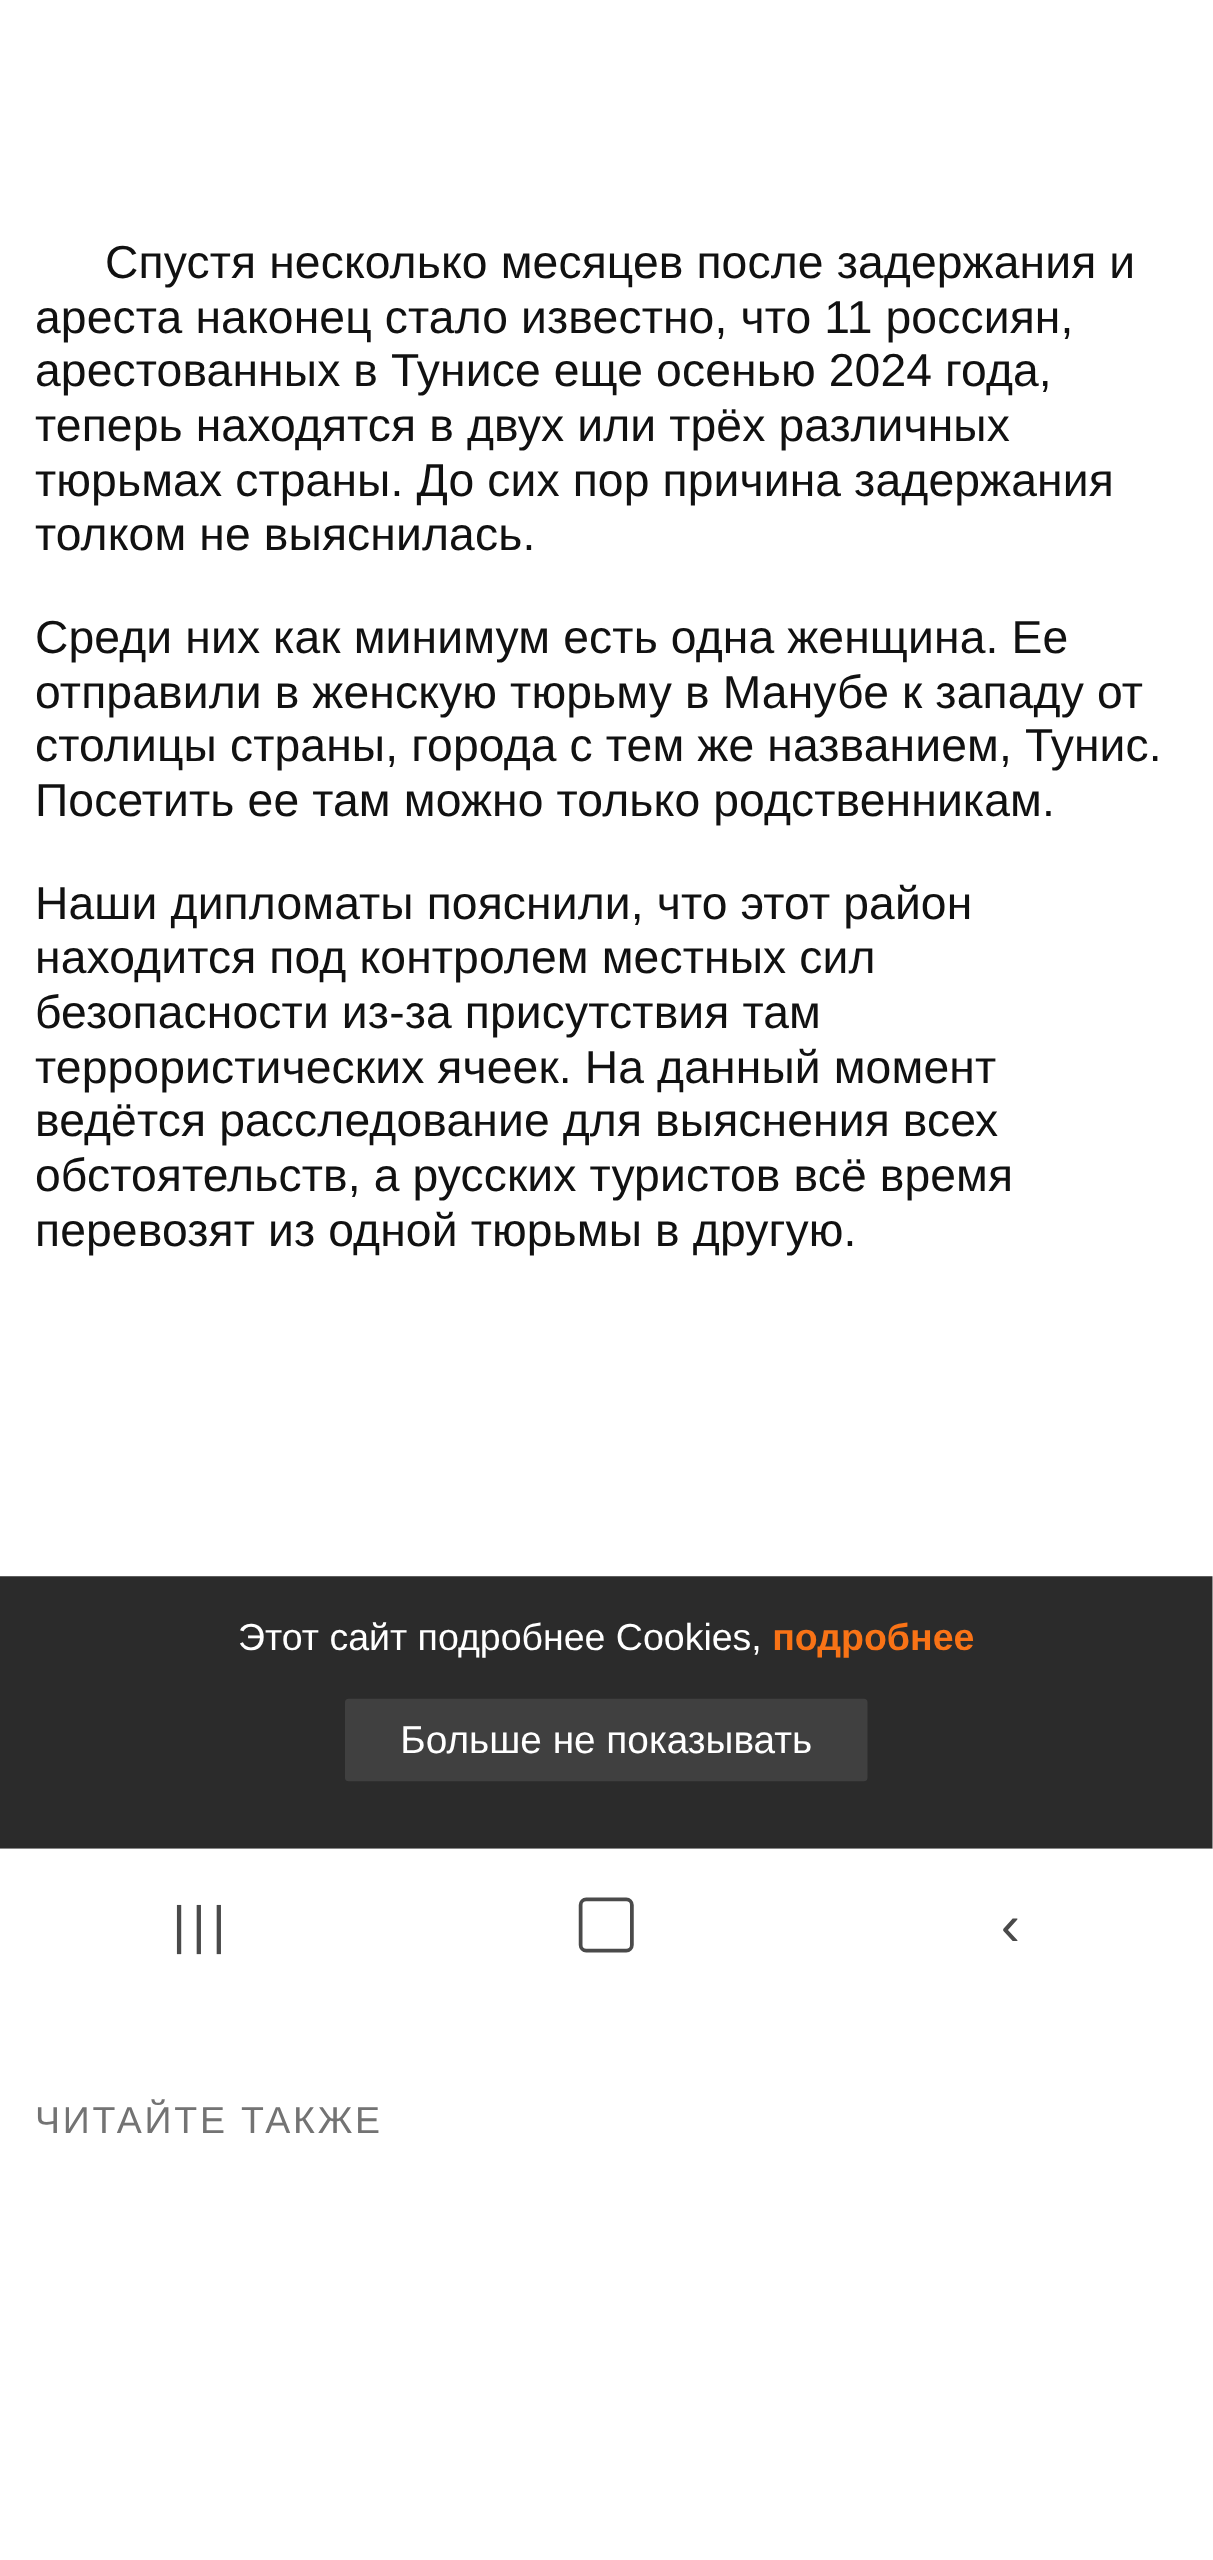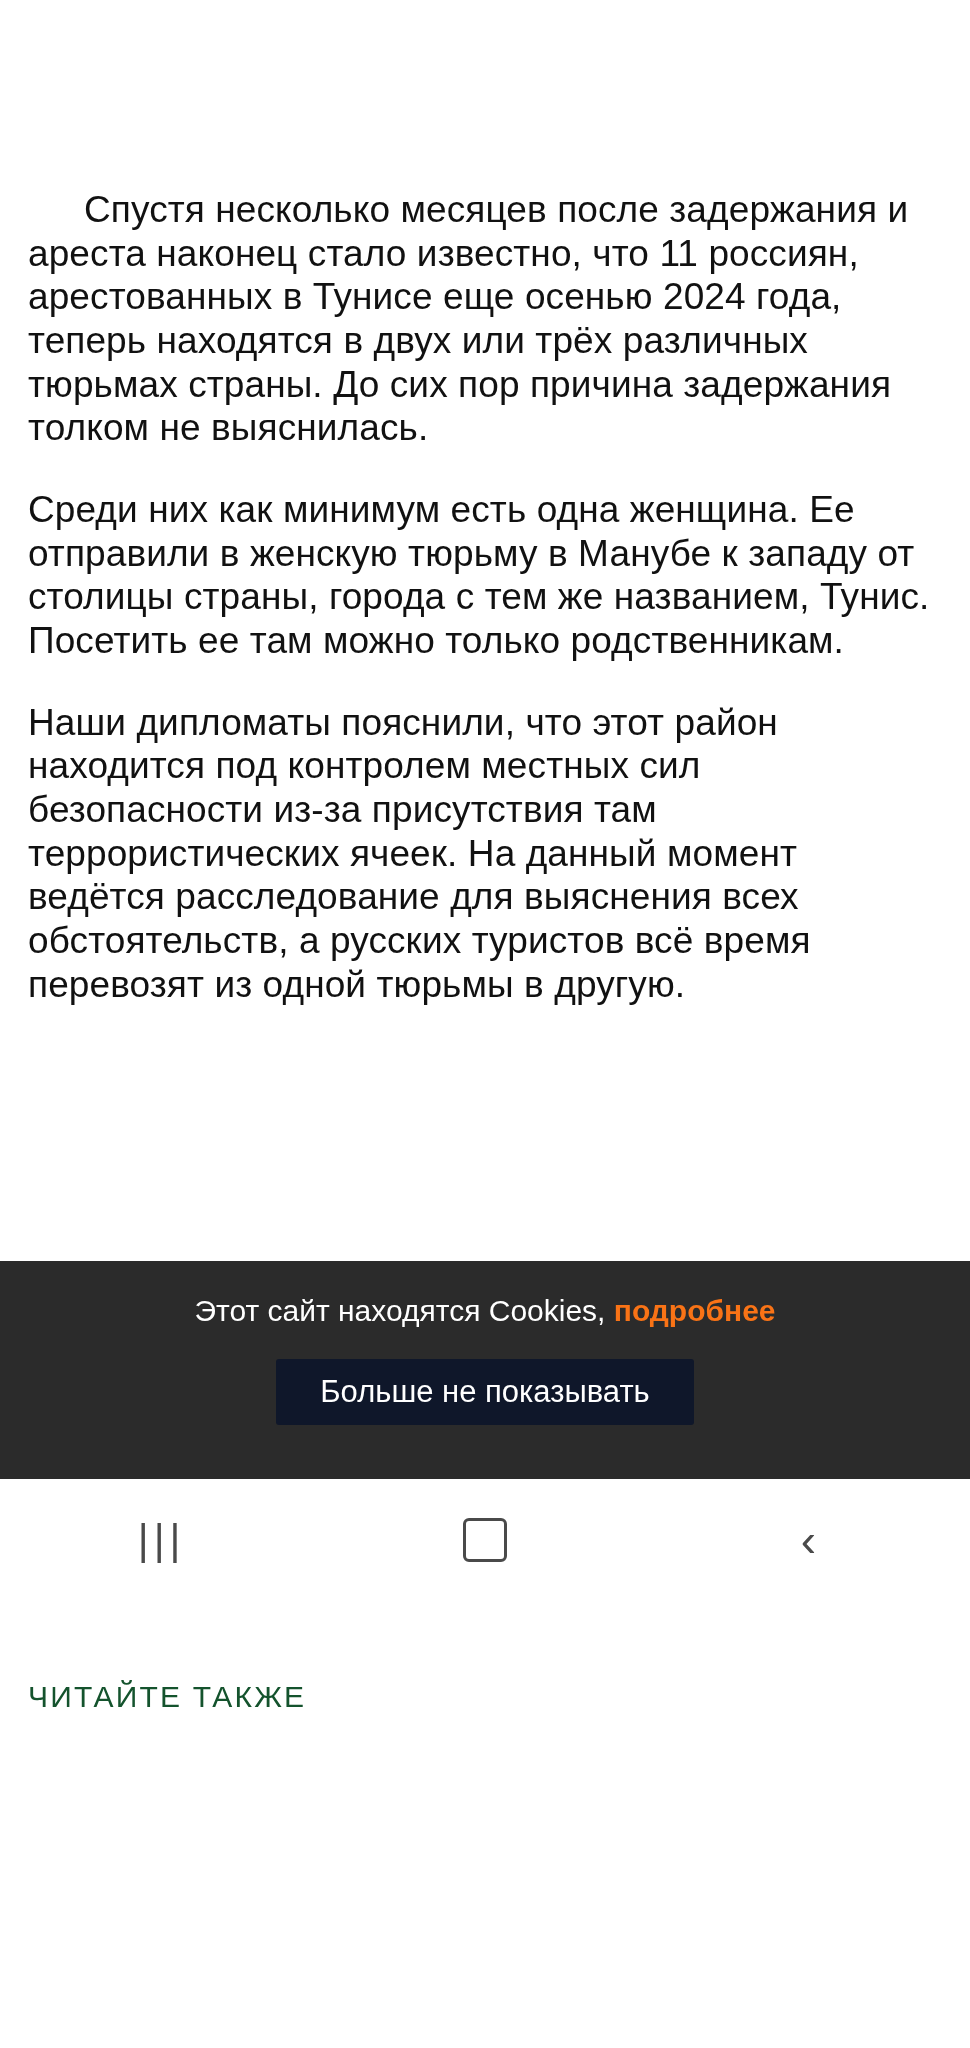--- a/index.html
+++ b/index.html
@@ -44,21 +44,21 @@
     text-indent: 56px;
   }
 
   .also {
     position: absolute;
     top: 1680px;
     left: 28px;
     width: 916px;
     font-size: 30px;
     letter-spacing: 2.2px;
-    color: #14532d;
+    color: #737373;
     font-weight: 400;
   }
 
   
   .cookie-banner {
     position: absolute;
     left: 0;
     bottom: 122px;
     width: 970px;
     height: 218px;
@@ -76,21 +76,21 @@
   }
 
   .cookie-text .more {
     font-weight: bold;
     color: #f97316;
   }
 
   .cookie-button {
     display: inline-block;
     margin-top: 30px;
-    background: #0f172a;
+    background: #404040;
     color: #ffffff;
     font-size: 31px;
     border: none;
     border-radius: 3px;
     padding: 0 44px;
     height: 66px;
     line-height: 66px;
     font-family: "Liberation Sans", sans-serif;
     cursor: pointer;
   }
@@ -149,21 +149,21 @@
   <div class="article">
     <p class="first">Спустя несколько месяцев после задержания и ареста наконец стало известно, что 11 россиян, арестованных в Тунисе еще осенью 2024 года, теперь находятся в двух или трёх различных тюрьмах страны. До сих пор причина задержания толком не выяснилась.</p>
     <p>Среди них как минимум есть одна женщина. Ее отправили в женскую тюрьму в Манубе к западу от столицы страны, города с тем же названием, Тунис. Посетить ее там можно только родственникам.</p>
     <p>Наши дипломаты пояснили, что этот район находится под контролем местных сил безопасности из-за присутствия там террористических ячеек. На данный момент ведётся расследование для выяснения всех обстоятельств, а русских туристов всё время перевозят из одной тюрьмы в другую.</p>
   </div>
 
   <div class="also">ЧИТАЙТЕ ТАКЖЕ</div>
 
   <div class="cookie-banner">
     <div class="cookie-text">
-      <span>Этот сайт находятся Cookies,</span>
+      <span>Этот сайт подробнее Cookies,</span>
       <span class="more">подробнее</span>
     </div>
     <button class="cookie-button">Больше не показывать</button>
   </div>
 
   <div class="navbar">
     <div class="nav-btn">
       <span class="recents-glyph">|||</span>
     </div>
     <div class="nav-btn">

